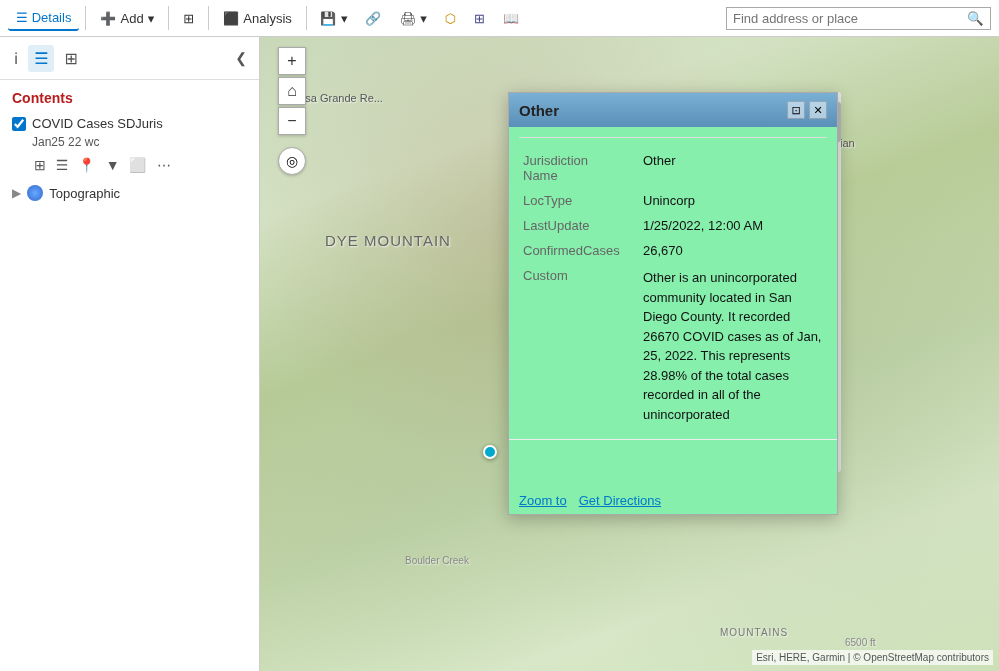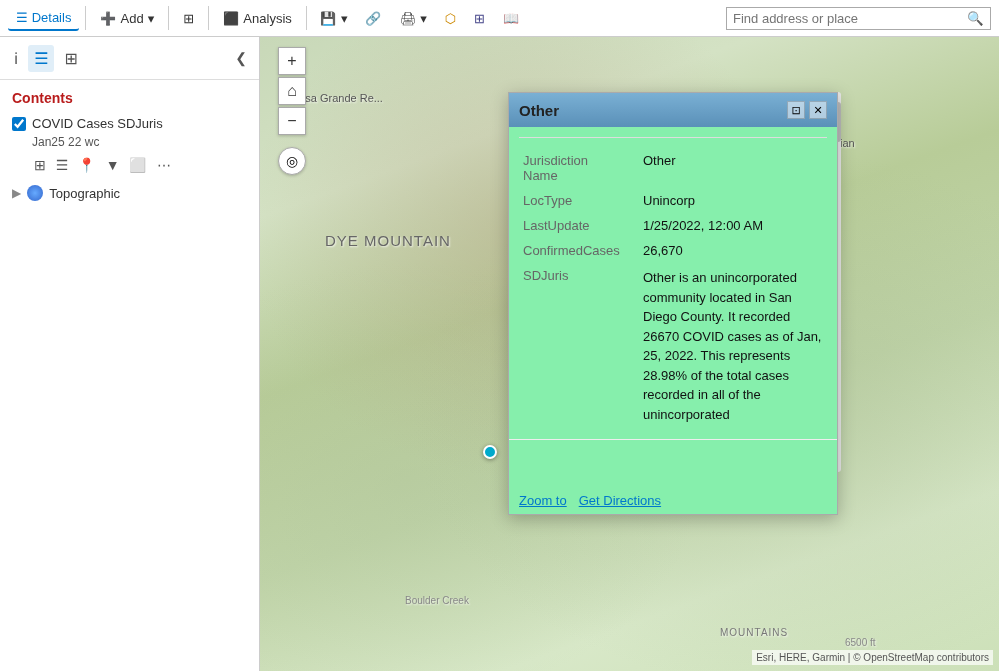--- a/index.html
+++ b/index.html
@@ -319,21 +319,21 @@
 
       <path d="M 440,100 Q 460,150 420,200 Q 390,260 350,310" stroke="#8ab4d4" stroke-width="1.5" fill="none" opacity="0.5"></path>
 
       <path d="M 0,250 Q 100,230 200,260 Q 280,285 350,270" stroke="#c8b878" stroke-width="1.5" fill="none" opacity="0.6"></path>
     </svg>
 
     <div class="map-label" style="top:55px;left:30px;">Mesa Grande Re...<br><span style="font-size:10px;color:#888;">	on</span></div>
     <div class="map-label" style="top:100px;left:566px;">Julian</div>
     <div class="map-label" style="top:195px;left:65px;font-size:15px;color:#666;letter-spacing:1px;">DYE MOUNTAIN</div>
     <div class="map-label" style="top:285px;left:310px;font-size:10px;color:#7aabcc;letter-spacing:0.5px;transform:rotate(-25deg);">San Diego River</div>
-    <div class="map-label" style="top:558px;left:145px;font-size:10px;color:#888;">Boulder Creek</div>
+    <div class="map-label" style="top:518px;left:145px;font-size:10px;color:#888;">Boulder Creek</div>
     <div class="map-label" style="top:590px;left:460px;font-size:10px;color:#777;letter-spacing:1px;">MOUNTAINS</div>
     <div class="map-label" style="top:600px;left:585px;font-size:10px;color:#888;">6500 ft</div>
 
     <div class="julian-dot" style="top:111px;left:556px;"></div>
 
     <div class="map-marker" style="top:408px;left:223px;"></div>
 
     <div class="map-controls">
       <button class="map-ctrl-btn">+</button>
       <button class="map-ctrl-btn">⌂</button>
@@ -368,21 +368,21 @@
           </tr>
           <tr>
             <td>LastUpdate</td>
             <td>1/25/2022, 12:00 AM</td>
           </tr>
           <tr>
             <td>ConfirmedCases</td>
             <td>26,670</td>
           </tr>
           <tr>
-            <td>SDJuris</td>
+            <td>Custom</td>
             <td>
               <span class="popup-custom-text">Other is an unincorporated community located in San Diego County. It recorded 26670 COVID cases as of Jan, 25, 2022. This represents 28.98% of the total cases recorded in all of the unincorporated</span>
             </td>
           </tr>
         </tbody>
           </table>
       </div>
       <div class="popup-footer">
         <button class="popup-link">Zoom to</button>
         <button class="popup-link">Get Directions</button>

